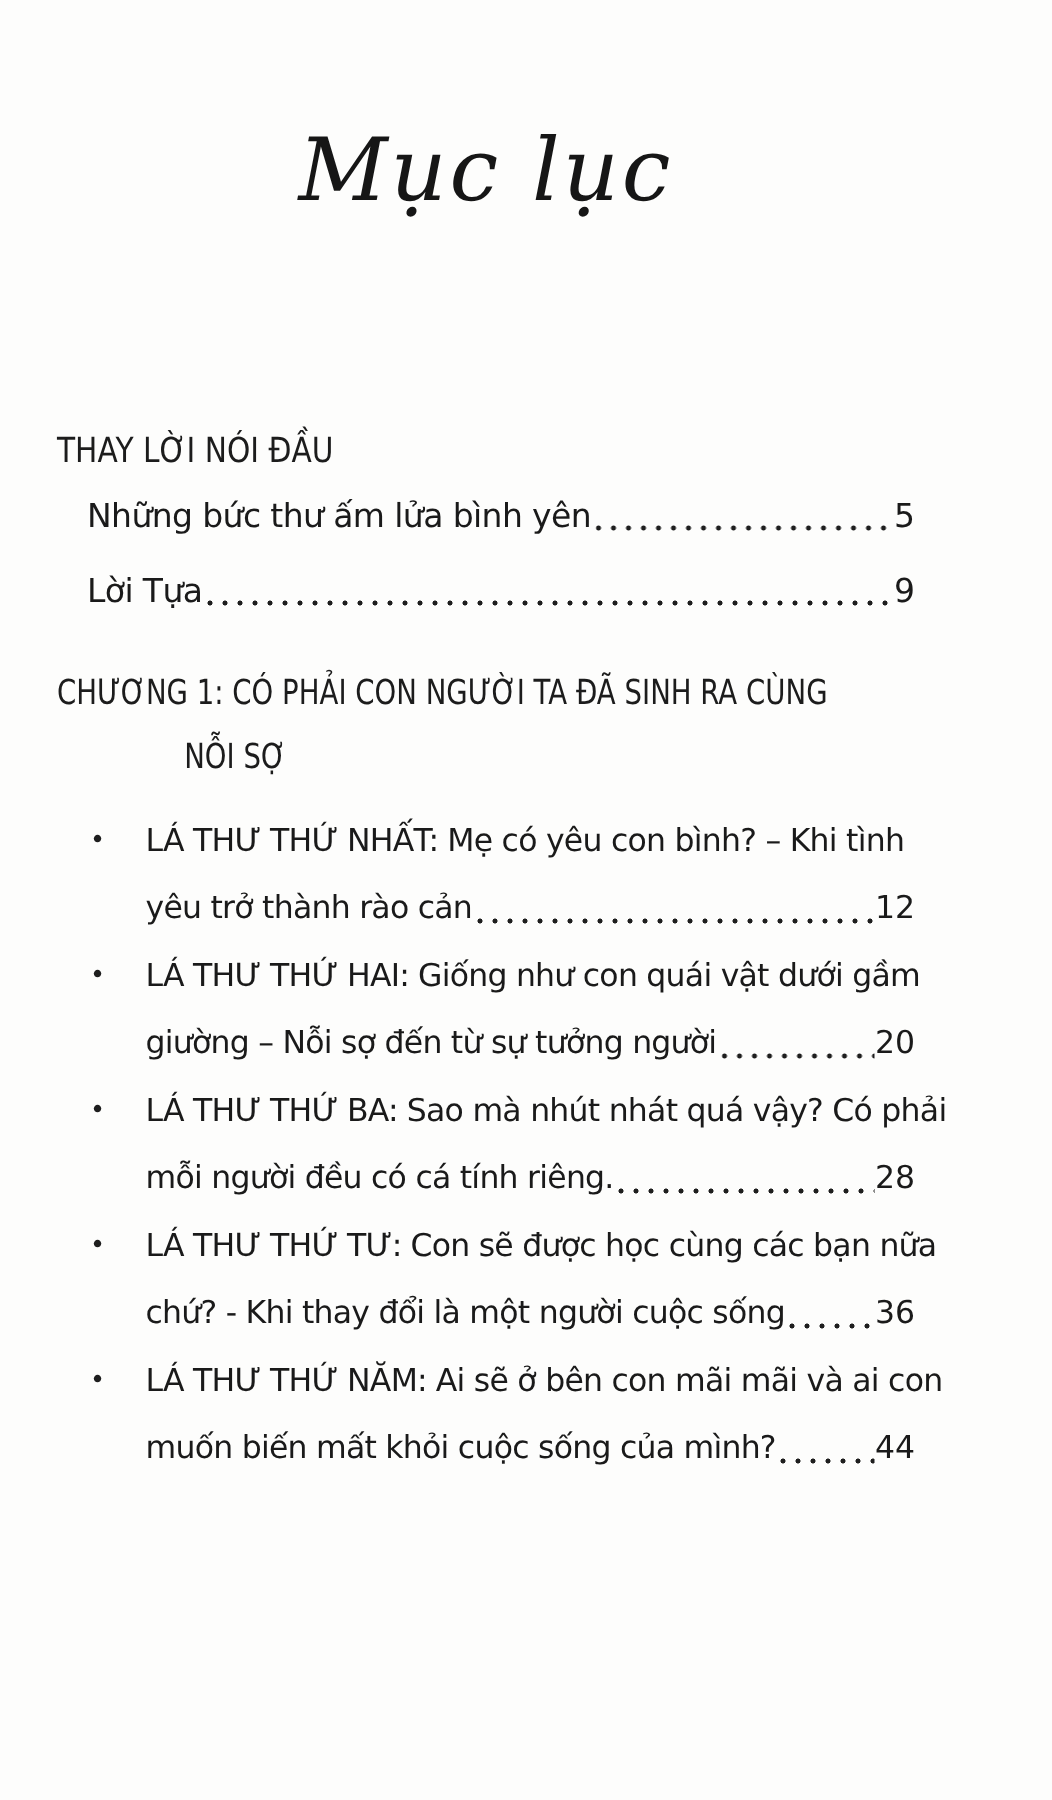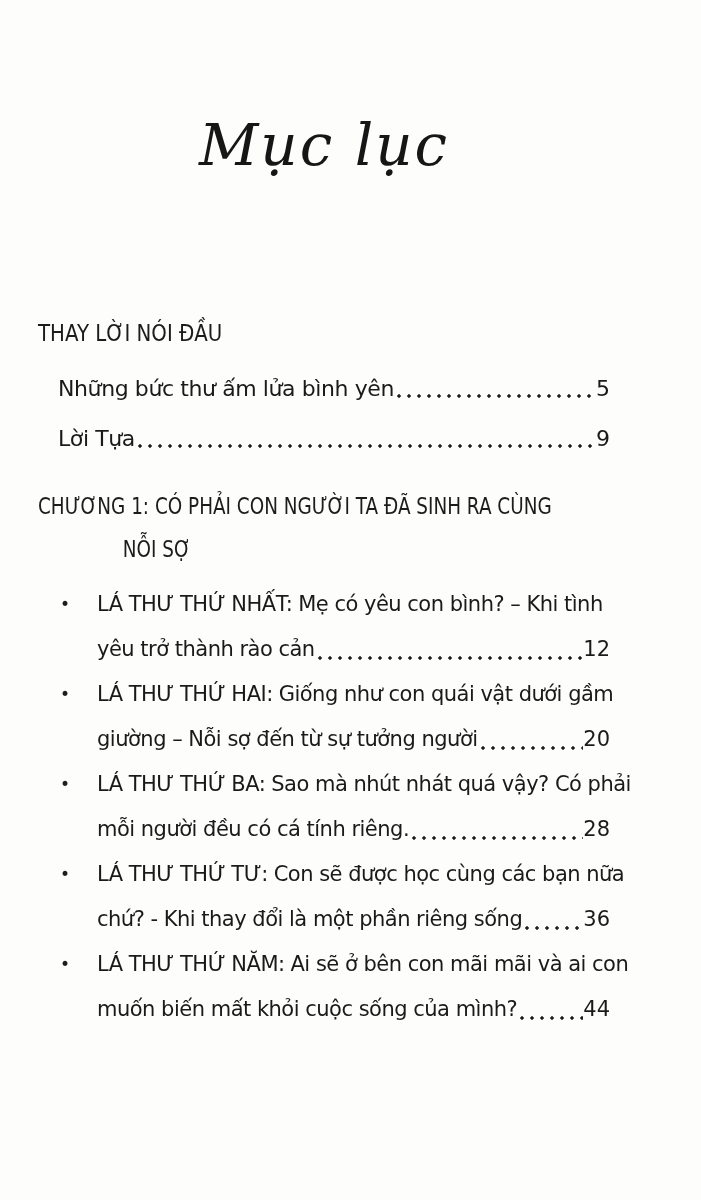--- a/index.html
+++ b/index.html
@@ -8,21 +8,21 @@
     background: #fdfdfc;
     font-family: "DejaVu Sans", "Liberation Sans", sans-serif;
     color: #1a1a1a;
     overflow: hidden;
   }
   .page { width: 701px; height: 1200px; position: relative; }
   .column { margin-left: 38px; width: 572px; }
 
   
   .title {
-    padding-top: 108px;
+    padding-top: 76px;
     font-family: "DejaVu Serif", "Liberation Serif", serif;
     font-style: italic;
     font-size: 58px;
     line-height: 74px;
     letter-spacing: 2px;
     text-align: center;
     color: #161616;
   }
 
   
@@ -36,21 +36,21 @@
     color: #1c1c1c;
   }
   .fm-row {
     display: flex;
     padding-left: 20px;
     font-size: 22px;
     line-height: 28px;
     letter-spacing: -0.4px;
     white-space: nowrap;
   }
-  .fm-row.first { margin-top: 28px; }
+  .fm-row.first { margin-top: 16px; }
   .fm-row.second { margin-top: 22px; }
 
   
   .dots {
     flex: 1;
     margin-left: 3px;
     background-image: radial-gradient(circle at 2px 2px, #1e1e1e 1.45px, rgba(0,0,0,0) 1.9px);
     background-size: 10px 4px;
     background-repeat: repeat-x;
     background-position: left calc(100% - 5px);
@@ -153,21 +153,21 @@
           <span class="pg">28</span>
         </div>
       </div>
 
       <div class="item">
         <span class="bullet">•</span>
         <div class="il1">
           <span class="label">LÁ THƯ THỨ TƯ:</span><span>Con sẽ được học cùng các bạn nữa</span>
         </div>
         <div class="il2">
-          <span>chứ? - Khi thay đổi là một phần riêng sống</span>
+          <span>chứ? - Khi thay đổi là một người cuộc sống</span>
           <span class="dots dots-item"></span>
           <span class="pg">36</span>
         </div>
       </div>
 
       <div class="item">
         <span class="bullet">•</span>
         <div class="il1">
           <span class="label">LÁ THƯ THỨ NĂM:</span><span>Ai sẽ ở bên con mãi mãi và ai con</span>
         </div>

